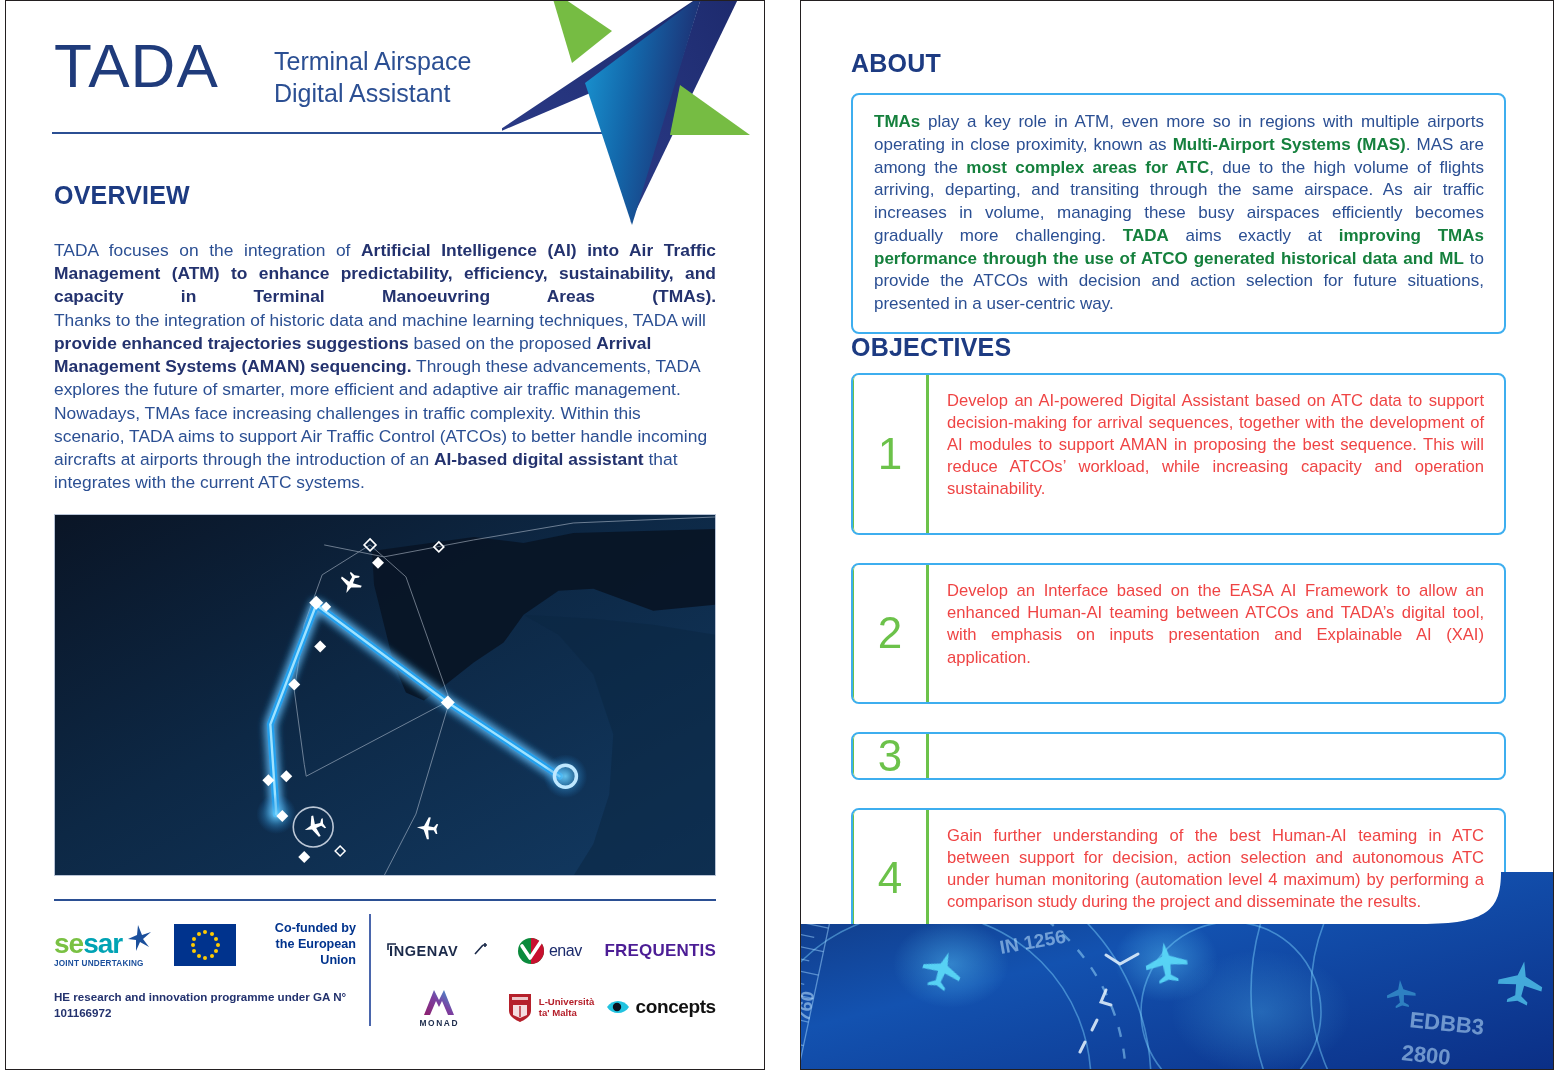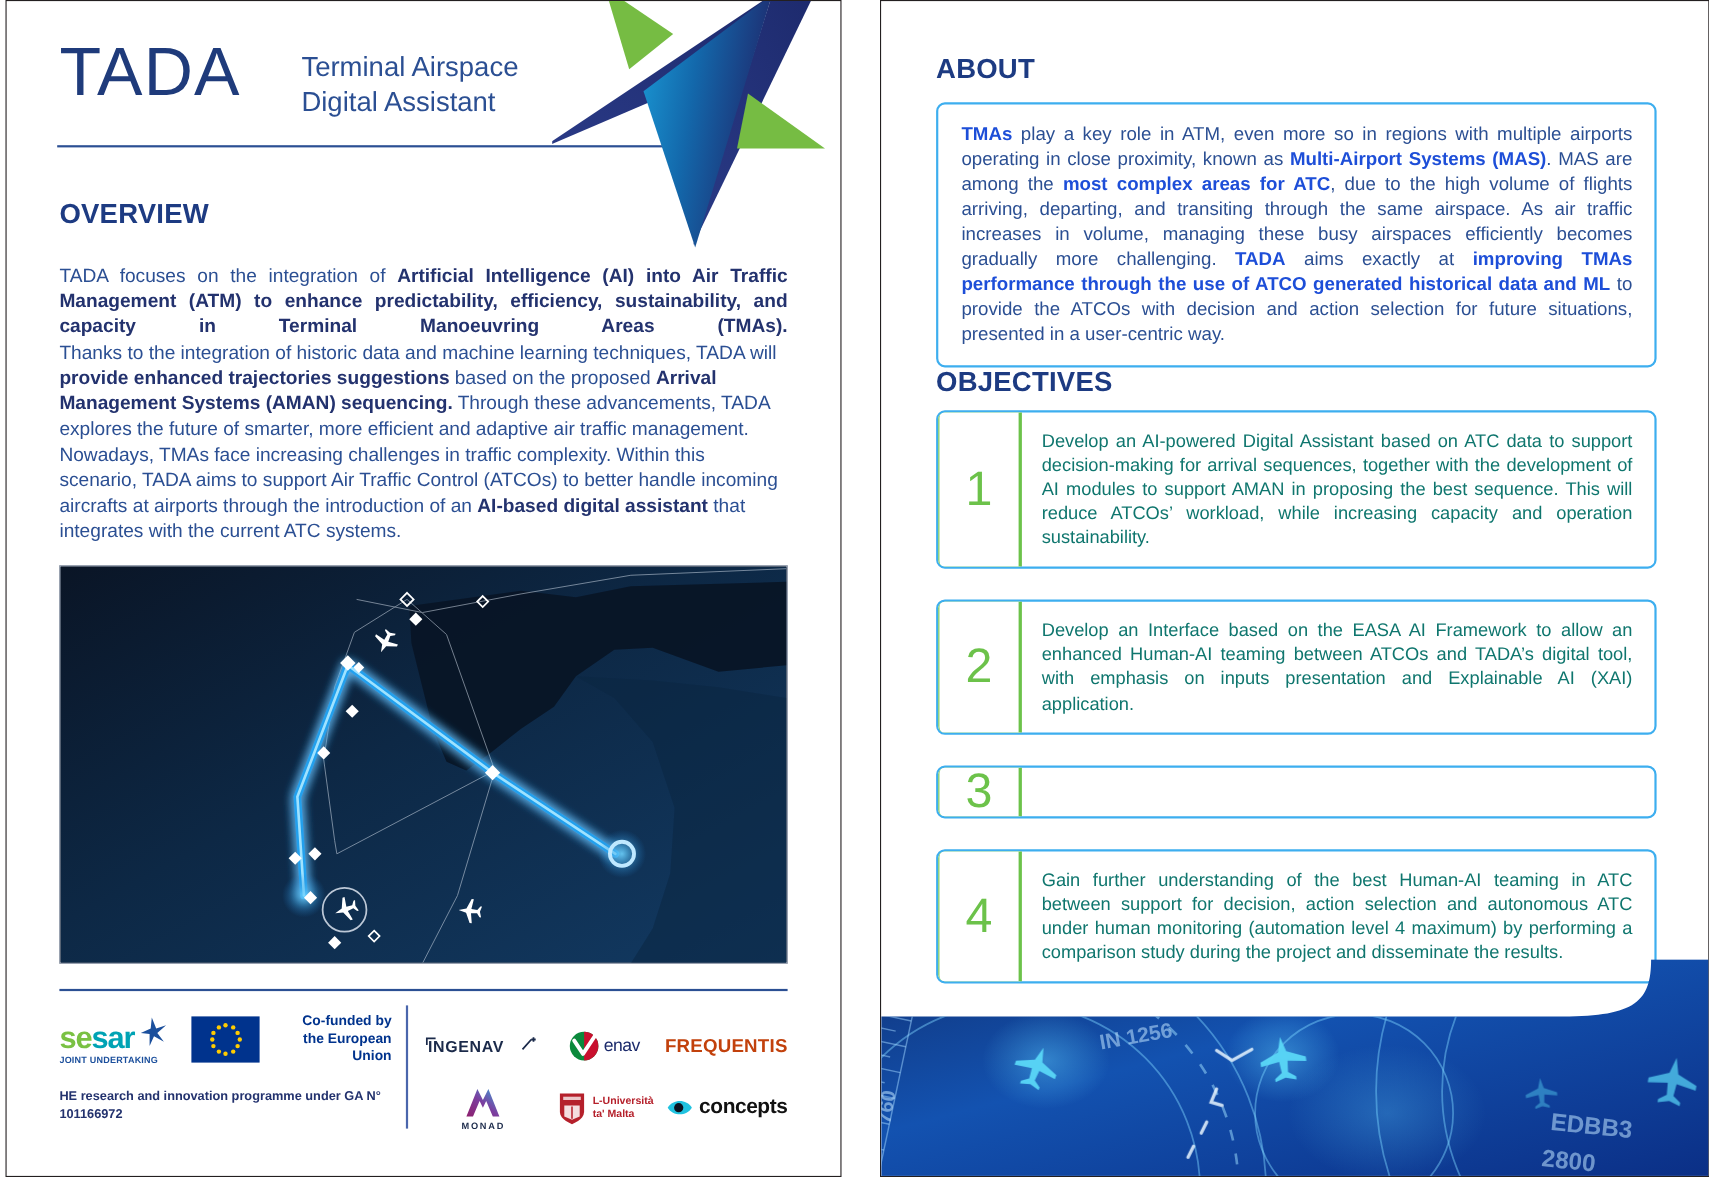--- a/index.html
+++ b/index.html
@@ -81,36 +81,36 @@
     color:#23326e; font-size:11.6px; line-height:1.42; font-weight:600;
   }
 
   .partners { position:absolute; left:378px; top:918px; width:332px; height:108px; }
   .prow { position:absolute; left:0; width:332px; height:44px; display:flex; align-items:center; }
   .prow.r1 { top:10px; }
   .prow.r2 { top:66px; }
   .pcell { flex:1; display:flex; align-items:center; justify-content:center; height:44px; }
   .enav-wrap { display:flex; align-items:center; gap:2px; }
   .enav-txt { font-size:16px; color:#1b2a6b; font-weight:500; letter-spacing:-.5px;}
-  .frequentis { font-size:17px; font-weight:800; color:#c2410c; letter-spacing:.2px; }
+  .frequentis { font-size:17px; font-weight:800; color:#4c1d95; letter-spacing:.2px; }
   .monad-wrap{ display:flex; flex-direction:column; align-items:center; }
   .monad-txt { font-size:8.4px; font-weight:800; letter-spacing:1.6px; color:#1b2a4a; margin-top:1px;}
   .malta-wrap{ display:flex; align-items:center; gap:5px; }
   .malta-txt { font-size:9.6px; color:#b5202b; font-weight:600; line-height:1.2; }
   .deep-wrap { display:flex; align-items:center; gap:6px; }
   .deep-txt  { font-size:19px; font-weight:800; color:#111; letter-spacing:-.4px; }
 
   
   .about-box {
     position:absolute; left:50px; top:92px; width:655px;
     border:2px solid #3daeef; border-radius:8px;
     padding:16px 20px 16px 21px;
     color:#2b4f93; font-size:17px; line-height:1.34; text-align:justify;
   }
-  .about-box b { font-weight:700; color:#1d4ed8; }
+  .about-box b { font-weight:700; color:#15803d; }
 
   .obj-list { position:absolute; left:50px; top:372px; width:655px; }
   .obj-item {
     position:relative; display:flex; align-items:stretch;
     border:2px solid #3daeef; border-radius:8px; margin-bottom:28px;
     background:#fff; overflow:hidden;
   }
   .obj-num-cell {
     flex:none; width:78px;
     border-left:3px solid #6cc24a; border-top:2px solid #6cc24a;
@@ -118,22 +118,22 @@
     border-radius:7px 0 0 7px;
     margin:-2px 0 -2px -2px;
     display:flex; align-items:center; justify-content:center;
     background:#fff;
   }
   .obj-num {
     font-size:44px; font-weight:300; color:#6cc24a; line-height:1;
     font-family:"Liberation Sans", sans-serif;
   }
   .obj-text {
-    flex:1; padding:15px 20px 15px 18px;
-    color:#0f766e; font-size:16.6px; line-height:1.33; text-align:justify;border-radius:32px;
+    flex:1; padding:15px 20px 33px 18px;
+    color:#ef4444; font-size:16.6px; line-height:1.33; text-align:justify;border-radius:32px;
   }
 
   
   .radar-banner {
     position:absolute; left:0; bottom:0; width:754px; height:197px; overflow:hidden;
   }
   .radar-inner { position:absolute; inset:0; }
 </style>
 </head>
 <body>

